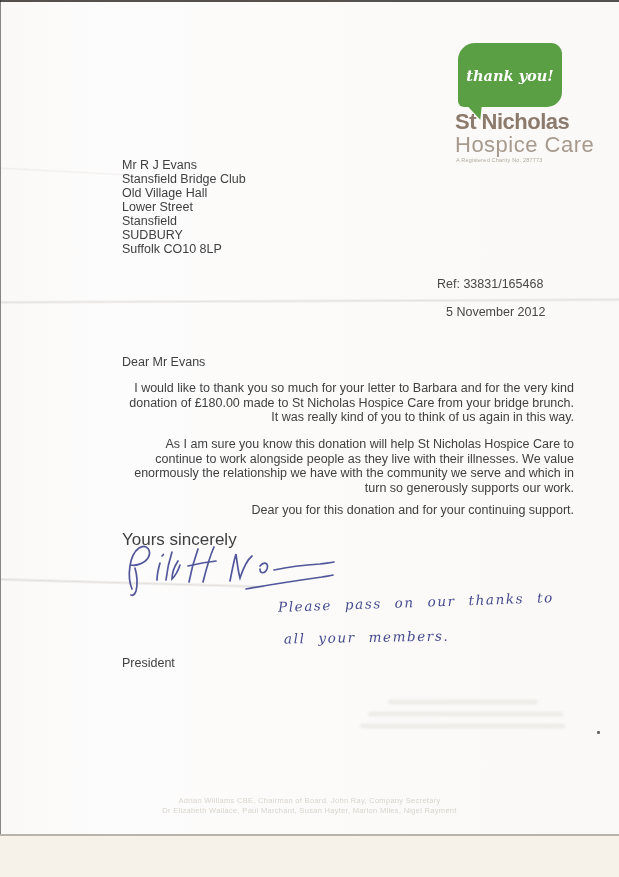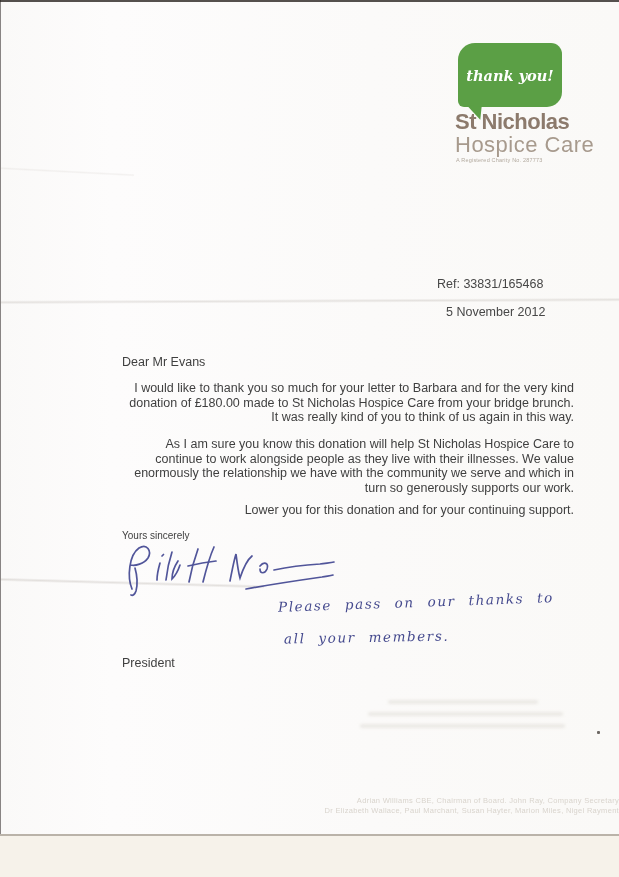--- a/index.html
+++ b/index.html
@@ -85,21 +85,21 @@
   
   .typed{color:#3f3f3f;}
   .address{position:absolute;left:122px;top:158px;font-size:12.5px;line-height:14px;}
   .ref{position:absolute;left:437px;top:277px;font-size:12.5px;color:#474747;white-space:nowrap;}
   .date{position:absolute;left:446px;top:305px;font-size:12.5px;color:#474747;white-space:nowrap;}
   .salutation{position:absolute;left:122px;top:355px;font-size:12.5px;}
   .para{position:absolute;left:122px;width:452px;font-size:12.5px;line-height:14.6px;text-align:right;}
   .para-1{top:381px;}
   .para-2{top:437px;}
   .para-3{top:503px;}
-  .closing{position:absolute;left:122px;top:530px;font-size:10px;}
+  .closing{position:absolute;left:122px;top:530px;font-size:17px;}
   .signer{position:absolute;left:122px;font-size:12.5px;white-space:nowrap;}
   .signer-name{top:607px;}
   .signer-title{top:622px;margin-top:34px;}
 
   
   .signature-svg{position:absolute;left:122px;top:543px;width:228px;height:54px;}
   .hand-note{
     position:absolute;
     font-family:"DejaVu Serif", serif;
     font-style:italic;
@@ -108,21 +108,21 @@
     letter-spacing:1.6px;
     word-spacing:7px;
     white-space:nowrap;
   }
   .note-1{left:278px;top:594px;transform:rotate(-2deg);}
   .note-2{left:284px;top:629px;transform:rotate(-1deg);}
 
   
   .footer{
     position:absolute;left:0;top:796px;width:100%;
-    text-align:right;
+    text-align:center;
     font-size:7.5px;line-height:10px;
     color:#d9d4cd;
     letter-spacing:.3px;
   }
 </style>
 </head>
 <body>
 
 <div class="scan">
 
@@ -139,28 +139,37 @@
   <div class="logo">
     <div class="bubble">
       <div class="bubble-text">thank you!</div>
     </div>
     <div class="bubble-tail"></div>
     <div class="org-line1">St Nicholas</div>
     <div class="org-line2">Hospice Care</div>
     <div class="charity-no">A Registered Charity No. 287773</div>
   </div>
 
+  <div class="address typed">
+    <div>Mr R J Evans</div>
+    <div>Stansfield Bridge Club</div>
+    <div>Old Village Hall</div>
+    <div>Lower Street</div>
+    <div>Stansfield</div>
+    <div>SUDBURY</div>
+    <div>Suffolk  CO10 8LP</div>
+  </div>
 
   <div class="ref typed">Ref: 33831/165468</div>
   <div class="date typed">5 November 2012</div>
 
   <div class="salutation typed">Dear Mr Evans</div>
   <div class="para para-1 typed">I would like to thank you so much for your letter to Barbara and for the very kind donation of £180.00 made to St Nicholas Hospice Care from your bridge brunch. It was really kind of you to think of us again in this way.</div>
   <div class="para para-2 typed">As I am sure you know this donation will help St Nicholas Hospice Care to continue to work alongside people as they live with their illnesses.  We value enormously the relationship we have with the community we serve and which in turn so generously supports our work.</div>
-  <div class="para para-3 typed">Lower you for this donation and for your continuing support.</div>
+  <div class="para para-3 typed">Dear you for this donation and for your continuing support.</div>
   <div class="closing typed">Yours sincerely</div>
 
   <svg class="signature-svg" viewBox="0 0 228 54" fill="none">
     <g stroke="#3f4490" stroke-width="1.7" stroke-linecap="round" fill="none" opacity="0.9">
       <path d="M10,46 C5,34 7,12 17,5 C25,0 30,8 26,15 C22,21 13,23 9,22"></path>
       <path d="M13,25 C15,32 16,40 14,48 C13,51 11,53 9,52"></path>
       <path d="M38,20 C36,27 35,32 35,37"></path>
       <path d="M40,13 L41.5,11.5"></path>
       <path d="M50,9 C47,18 45,28 44,37"></path>
       <path d="M56,18 C52,24 50,30 50,36 C53,33 56,28 58,22"></path>

